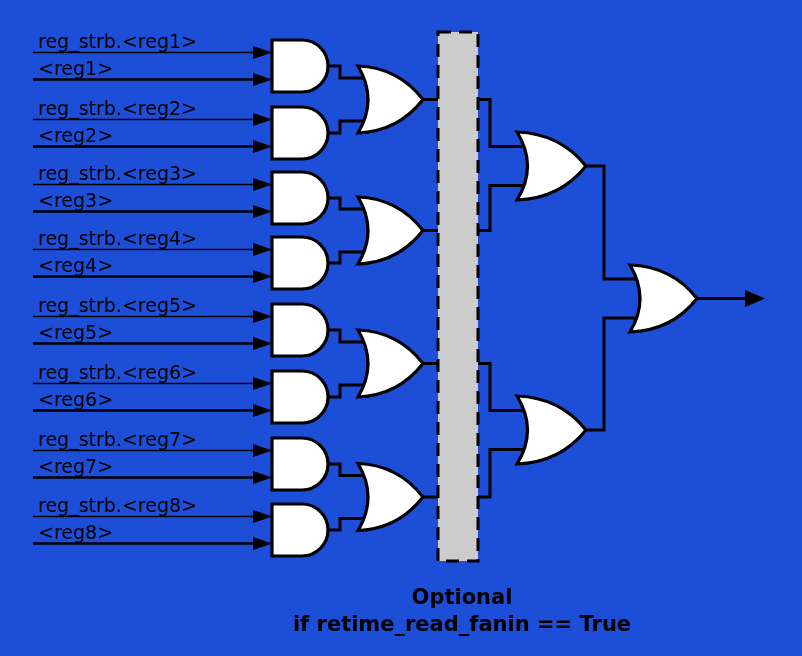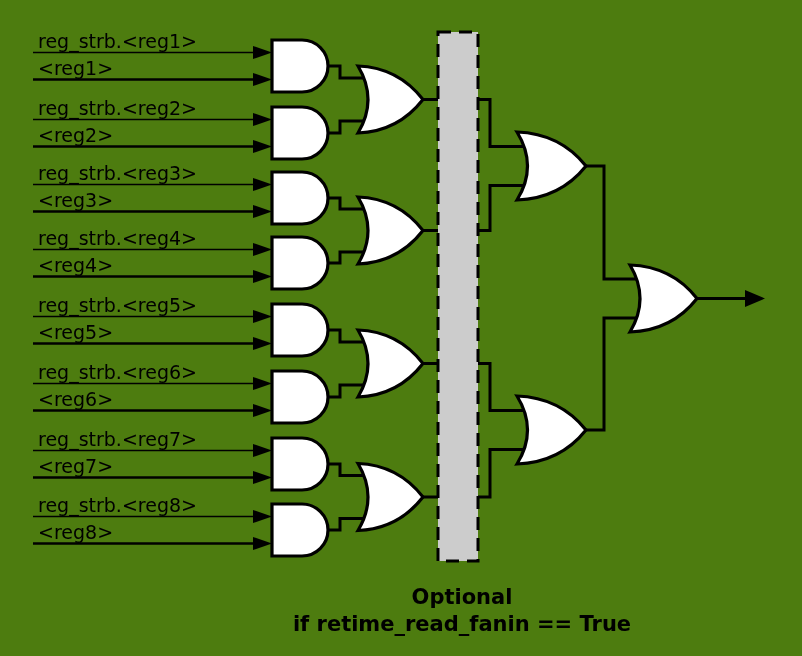--- a/index.html
+++ b/index.html
@@ -1,19 +1,19 @@
 <!DOCTYPE html>
 <html><head>
 <meta charset="utf-8">
 <style>
   html,body{margin:0;padding:0;background:#fff;}
   .canvas{
     position:relative;
     width:802px;height:656px;
-    background:#4d7c0f;
+    background:#1d4ed8;
     font-family:"DejaVu Sans",sans-serif;
     overflow:hidden;
   }
   svg{display:block;}
   .wire{stroke:#000;stroke-width:3;fill:none;}
   .in-thin{stroke:#000;stroke-width:1.4;fill:none;}
   .in-thick{stroke:#000;stroke-width:2.6;fill:none;}
   .gate{fill:#fff;stroke:#000;stroke-width:3.2;stroke-linejoin:miter;}
   .arrow{fill:#000;stroke:none;}
   .sig-label{font-size:19px;fill:#000;}

